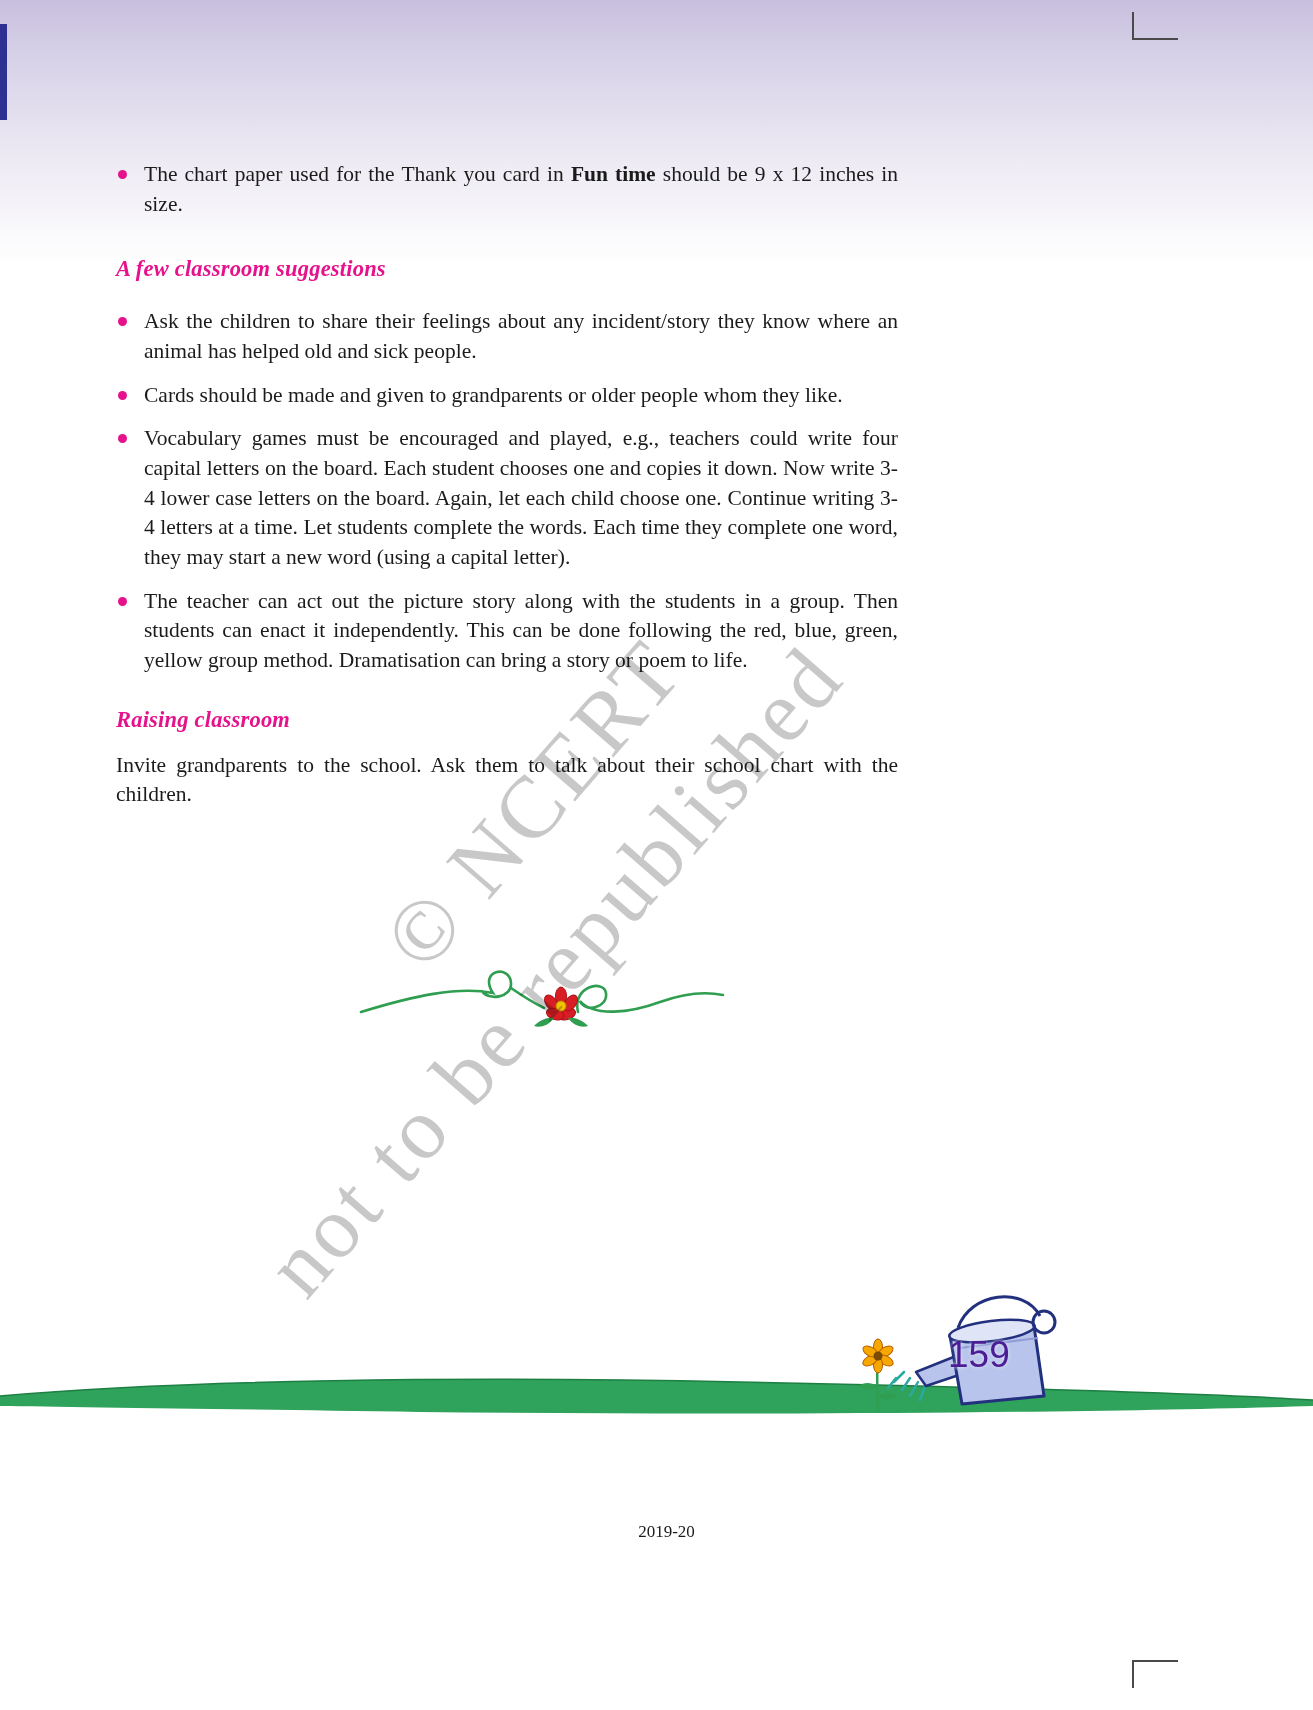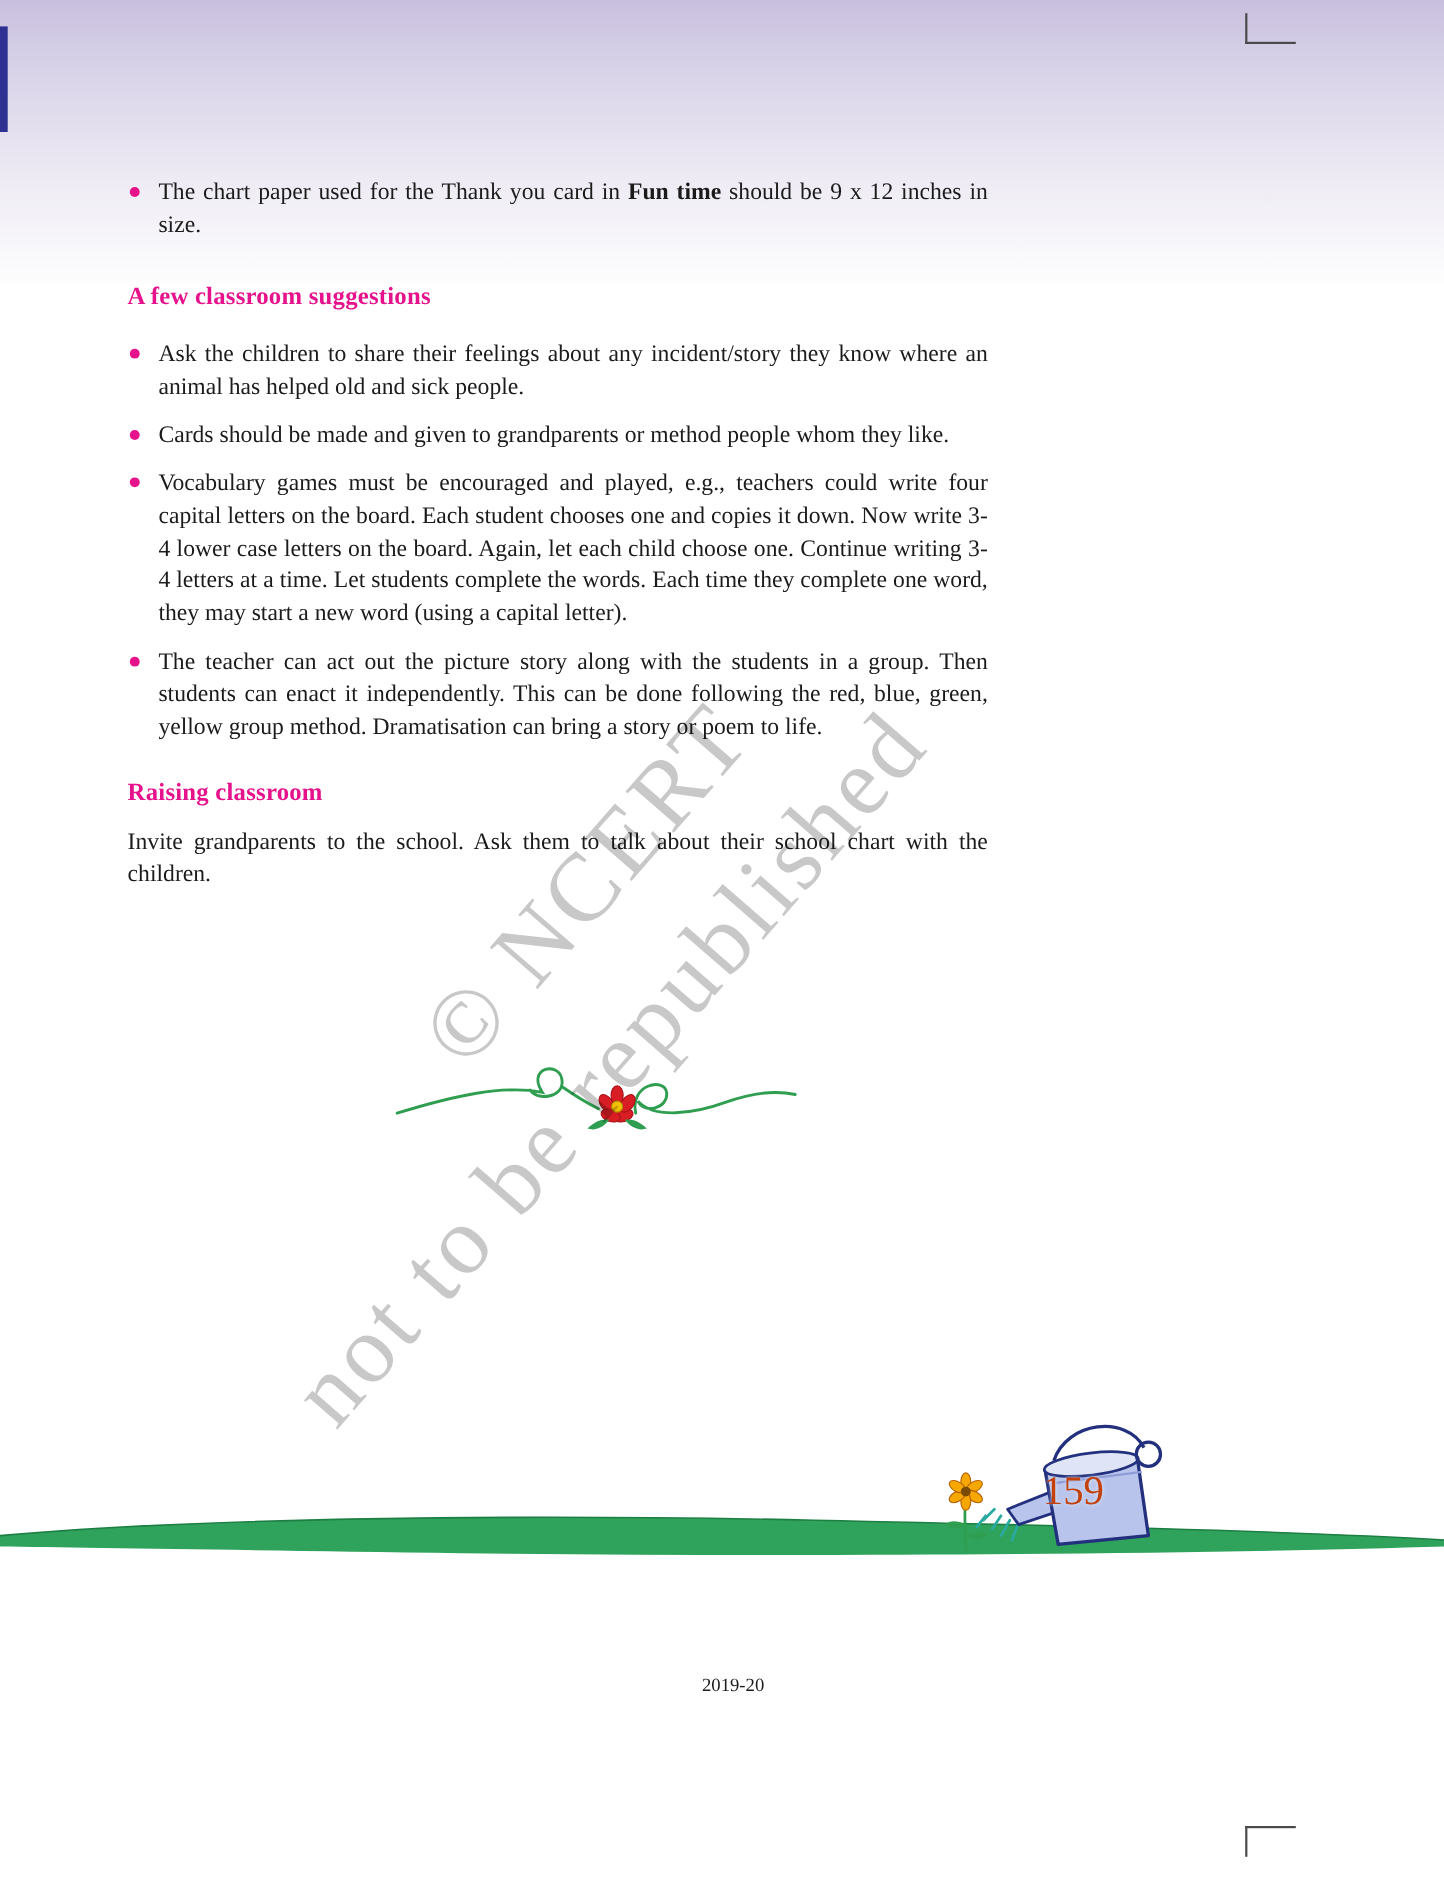--- a/index.html
+++ b/index.html
@@ -39,20 +39,21 @@
   .bullet .dot {
     position:absolute; left:2px; top:10px; width:9px; height:9px;
     border-radius:50%; background:var(--bullet, #e6128c);
   }
 
   .sec-heading {
     color:var(--heading, #e6128c);
     font-weight:bold; font-size:22.5px;
     margin:28px 0 16px 0;
     letter-spacing:0.2px;
+    font-style:italic;
   }
   .sec-heading.first { margin-top:34px; }
 
   .para { text-align:justify; margin-bottom:10px; }
 
   .bullets { list-style:none;margin-top:23px; }
 
   
   .wm {
     position:absolute; white-space:nowrap;
@@ -66,22 +67,22 @@
   .wm2 { left:284px; top:1232px; }
 
   .flourish { position:absolute; left:358px; top:960px; z-index:1; }
 
   .ground { position:absolute; left:0; top:1372px; z-index:1; }
 
   .can-illustration { position:absolute; left:838px; top:1278px; z-index:3; }
 
   .page-number {
     position:absolute; left:948px; top:1334px; z-index:5;
-    font-size:37px; color:#c2410c;
-    font-family:Liberation Serif, serif;
+    font-size:37px; color:#4c1d95;
+    font-family:Liberation Sans, sans-serif;
     text-shadow:0 0 4px #dfe5f5;
   }
 
   .year {
     position:absolute; left:0; top:1522px; width:1313px;
     text-align:center; font-size:17px; color:#1b1b1b; z-index:1;
     font-family:"Liberation Serif", serif;
     padding-left:20px;
   }
 </style>
@@ -102,21 +103,21 @@
 
   <div class="sec-heading first">A few classroom suggestions</div>
 
   <ul class="bullets">
     <li class="bullet">
       <span class="dot"></span>
       <span>Ask the children to share their feelings about any incident/story they know where an animal has helped old and sick people.</span>
     </li>
     <li class="bullet">
       <span class="dot"></span>
-      <span>Cards should be made and given to grandparents or method people whom they like.</span>
+      <span>Cards should be made and given to grandparents or older people whom they like.</span>
     </li>
     <li class="bullet">
       <span class="dot"></span>
       <span>Vocabulary games must be encouraged and played, e.g., teachers could write four capital letters on the board. Each student chooses one and copies it down. Now write 3-4 lower case letters on the board. Again, let each child choose one. Continue writing 3-4 letters at a time. Let students complete the words. Each time they complete one word, they may start a new word (using a capital letter).</span>
     </li>
     <li class="bullet">
       <span class="dot"></span>
       <span>The teacher can act out the picture story along with the students in a group. Then students can enact it independently. This can be done following the red, blue, green, yellow group method. Dramatisation can bring a story or poem to life.</span>
     </li>
   </ul>

